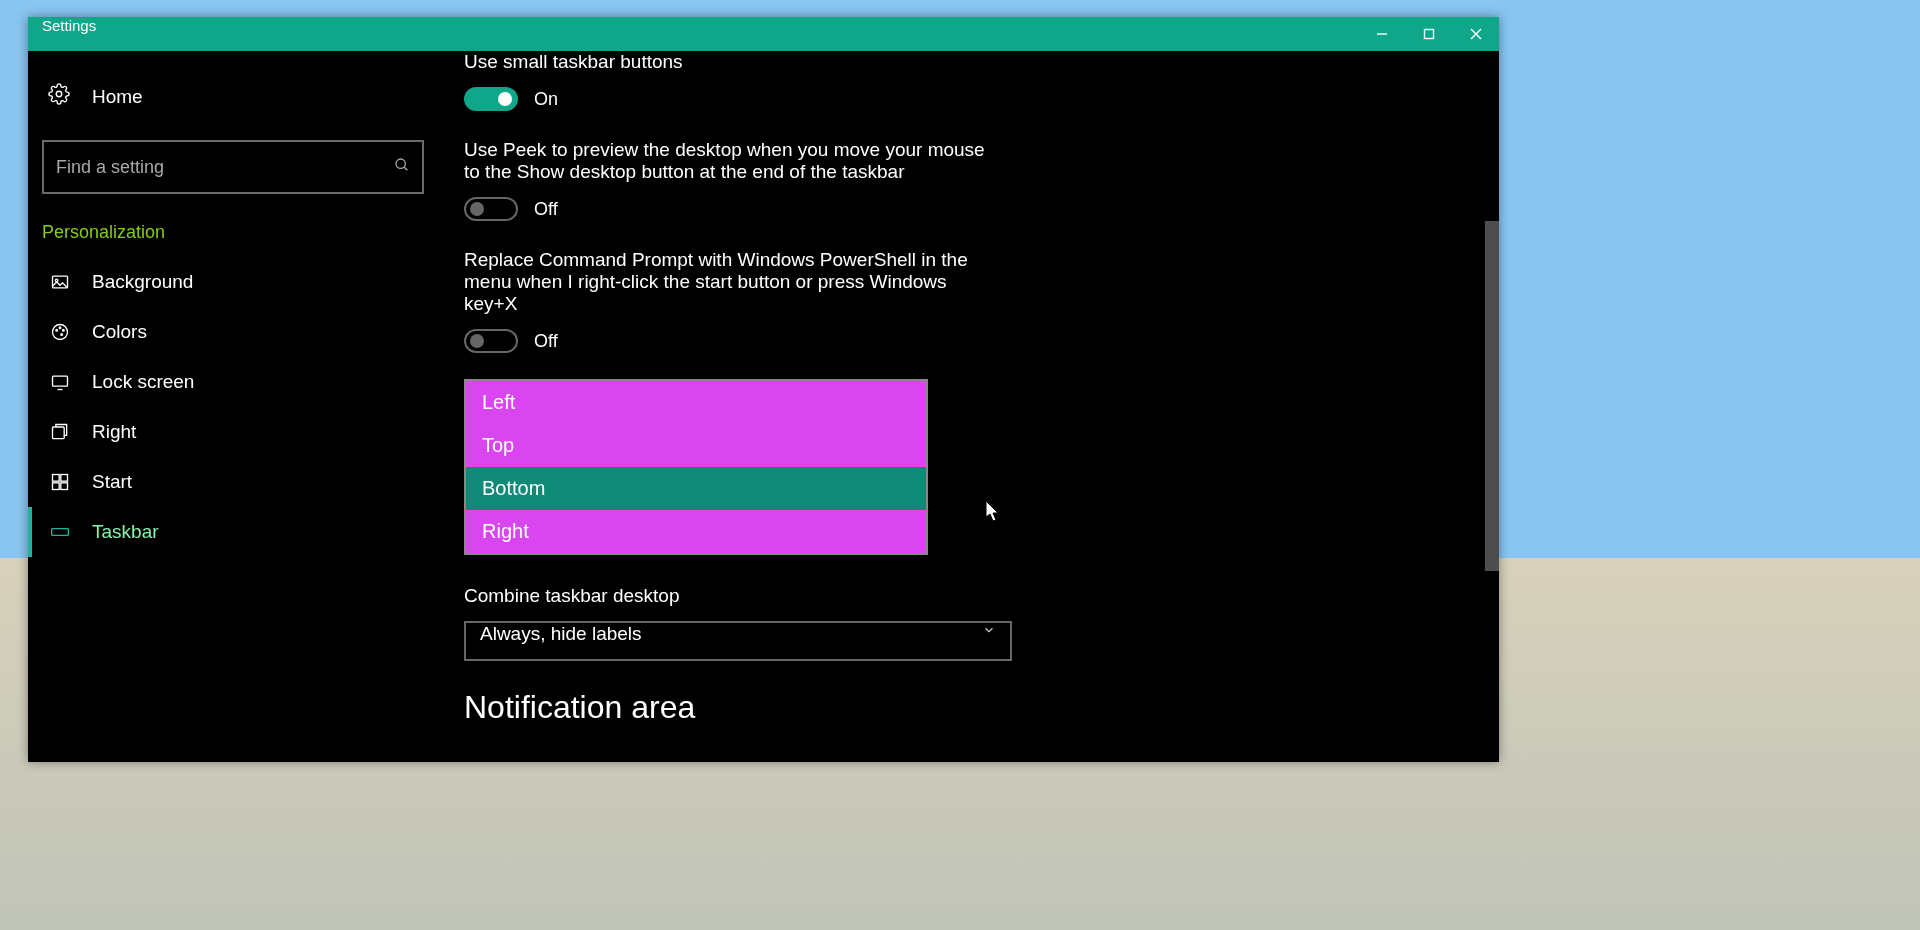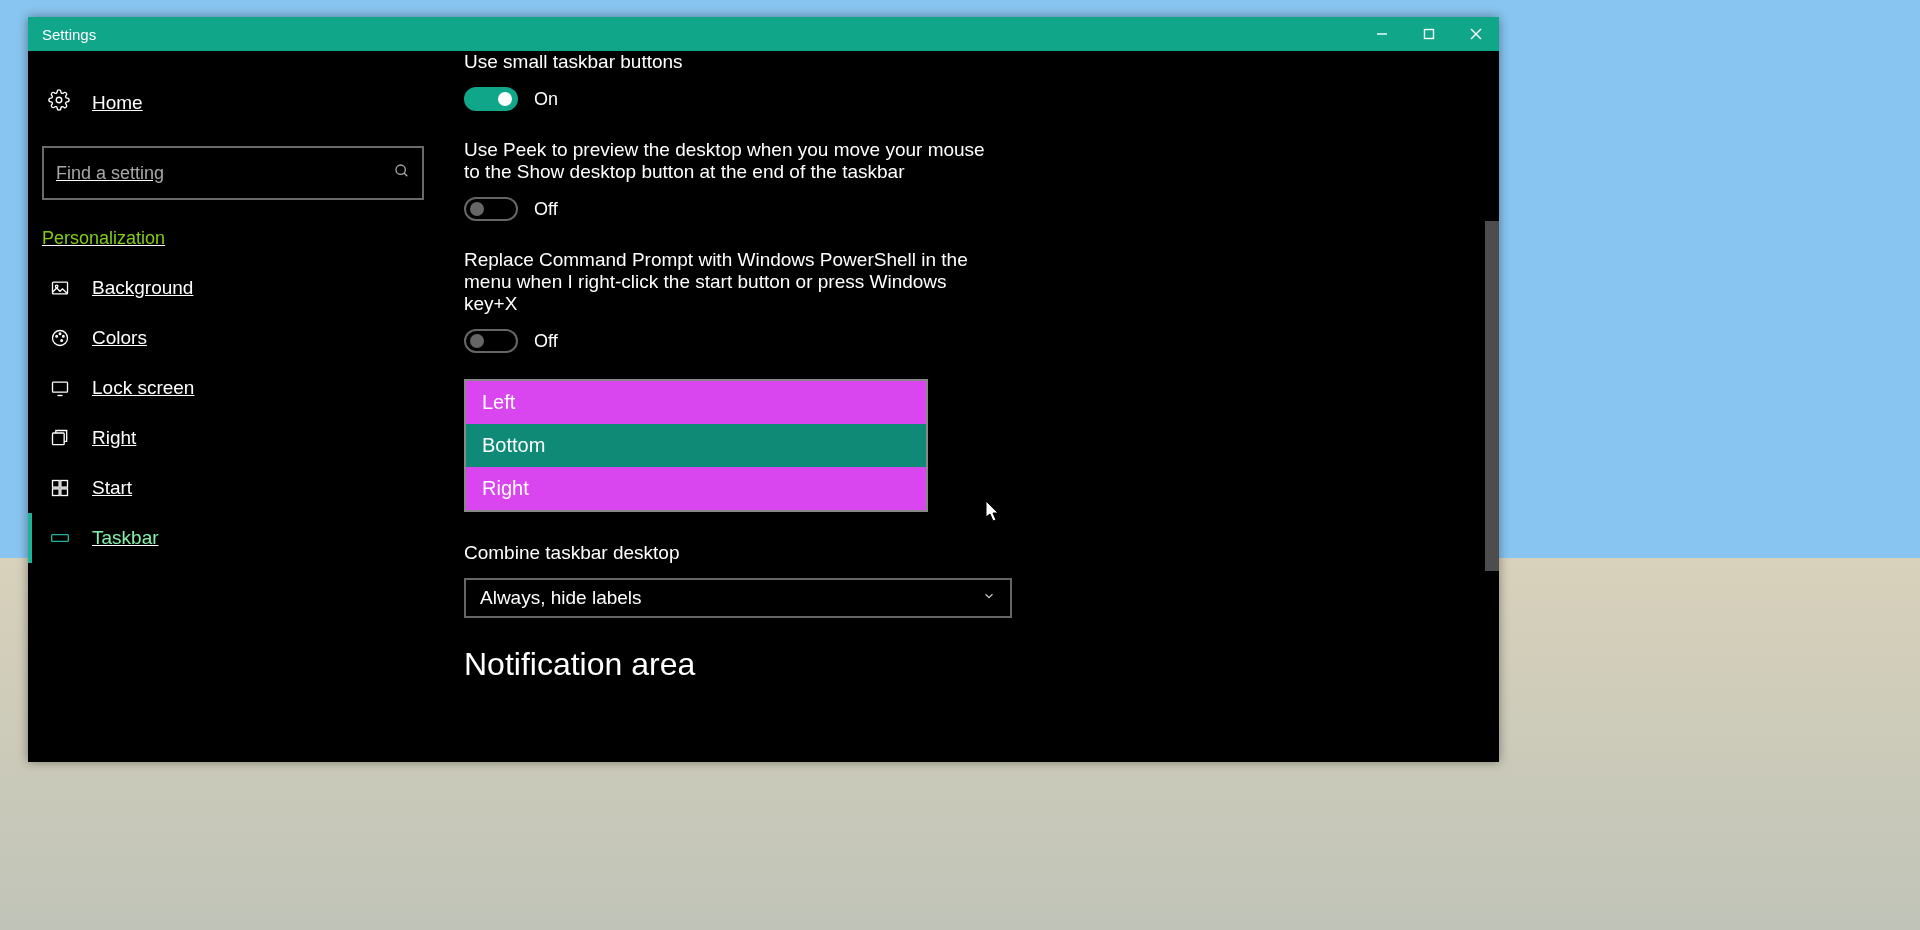--- a/index.html
+++ b/index.html
@@ -18,21 +18,20 @@
   height: 745px;
   background: #000;
   display: flex;
   flex-direction: column;
   box-shadow: 0 0 10px rgba(0,0,0,0.4);
 }
 .titlebar {
   height: 34px;
   background: #0fa68a;
   display: flex;
-  align-items: center;
   padding-left: 14px;
   color: #fff;
   font-size: 15px;
 }
 .titlebar-controls {
   margin-left: auto;
   display: flex;
   height: 100%;
 }
 .tb-btn {
@@ -44,24 +43,23 @@
 }
 .tb-btn svg { stroke: #fff; fill: none; }
 .body-area {
   flex: 1;
   display: flex;
   overflow: hidden;
   position: relative;
 }
 .sidebar {
   width: 410px;
-  padding: 26px 0 0 0;
+  padding: 20px 0 0 0;
   color: #fff;
   font-size: 19px;
-  text-decoration: underline;
 }
 .home-item {
   display: flex;
   align-items: center;
   padding: 12px 20px;
   cursor: pointer;
 }
 .home-item .icon { margin-right: 22px; }
 .search-box {
   margin: 18px 14px 22px 14px;
@@ -116,21 +114,21 @@
 }
 .toggle .knob {
   position: absolute; top: 3px; left: 4px;
   width: 14px; height: 14px; border-radius: 50%; background: #666;
 }
 .toggle.on { background: #0fa68a; border-color: #0fa68a; }
 .toggle.on .knob { left: auto; right: 4px; background: #fff; }
 .toggle-state { margin-left: 16px; font-size: 18px; }
 .dropdown {
   width: 548px; height: 40px; border: 2px solid #666;
-  display: flex; align-items: center; padding: 0 14px;
+  display: flex; padding: 0 14px;
   justify-content: space-between; cursor: pointer;
   background: #000;
 }
 .dropdown .value { font-size: 19px; }
 .open-dropdown {
   width: 464px;
   border: 2px solid #888;
   background: #d946ef;
   margin-top: -2px;
 }
@@ -288,20 +286,21 @@
         <div class="toggle-row">
           <div class="toggle">
               <div class="knob"></div>
             </div>
           <span class="toggle-state">Off</span>
         </div>
       </div>
 
       <div class="open-dropdown">
         <div class="opt">Left</div>
+        <div class="opt">Top</div>
         <div class="opt selected">Bottom</div>
         <div class="opt">Right</div>
       </div>
 
       <div class="setting-block" style="margin-top:30px">
         <div class="setting-label">Combine taskbar desktop</div>
         <div class="dropdown">
           <span class="value">Always, hide labels</span>
           <span>
             <svg width="14" height="14" viewBox="0 0 24 24" fill="none" stroke="#ccc" stroke-width="2">

